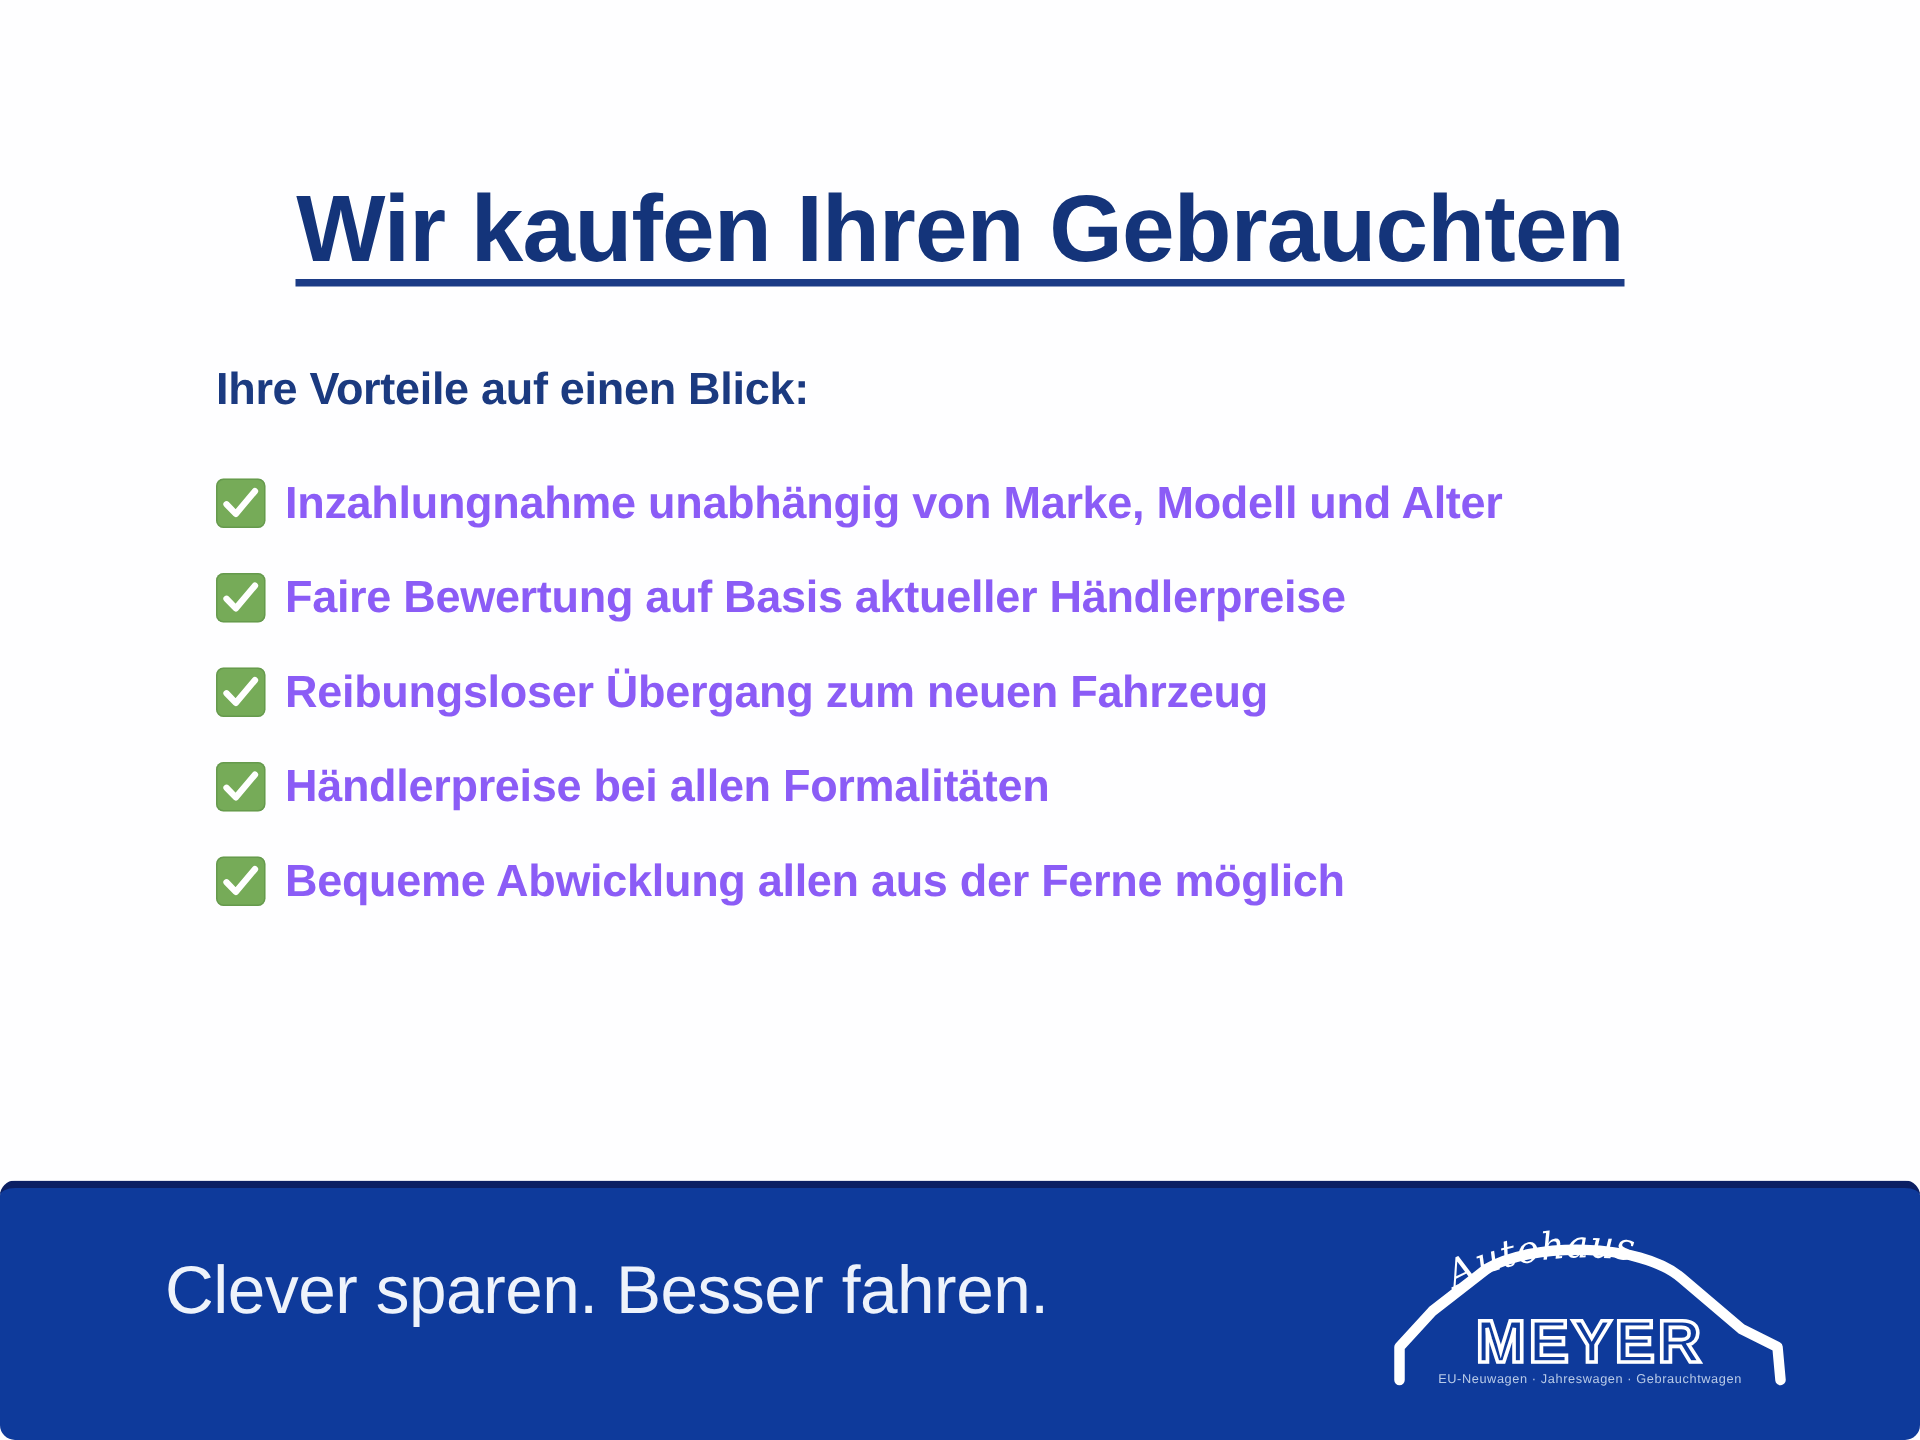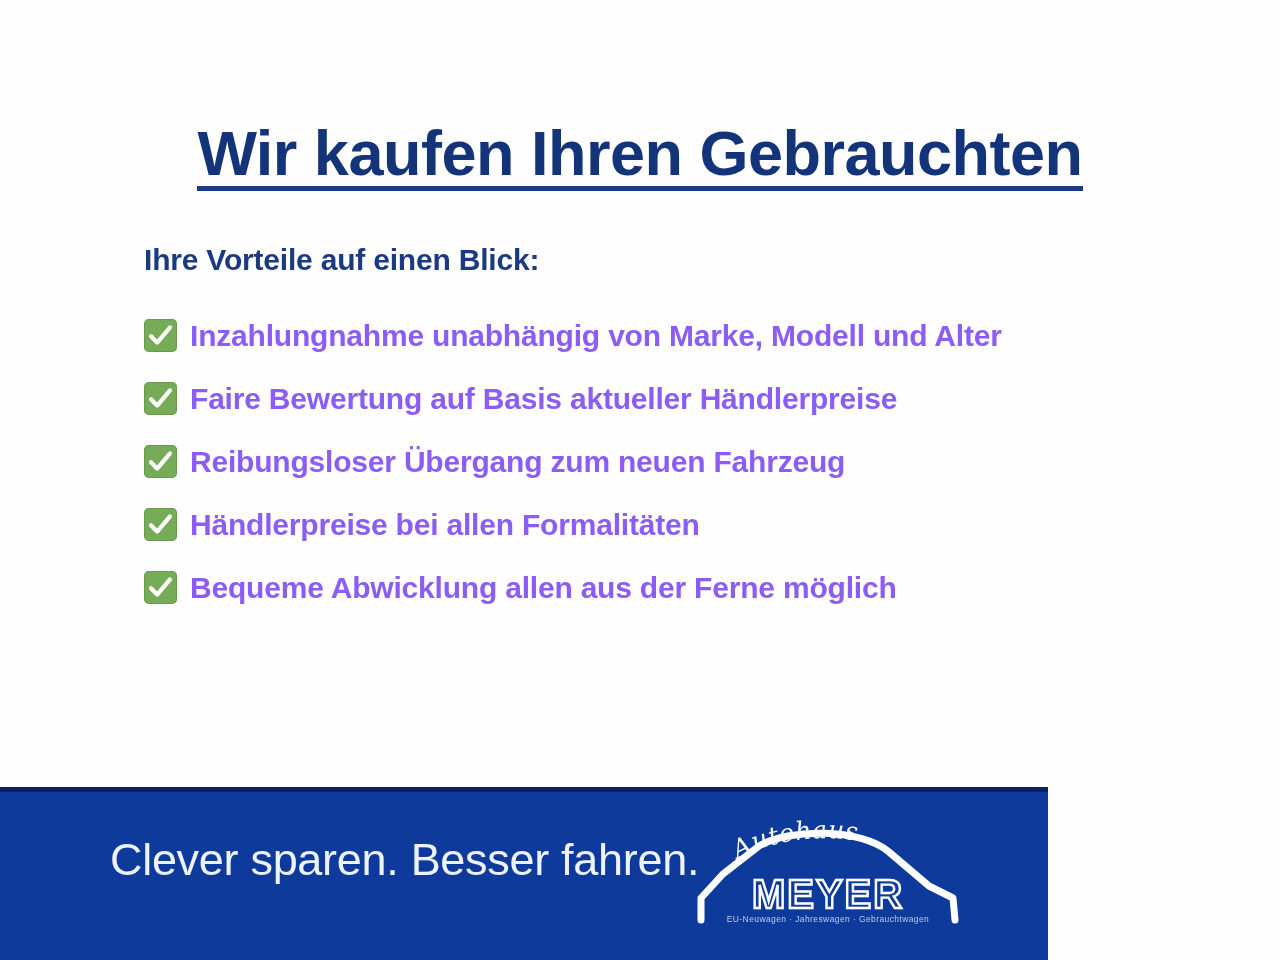--- a/index.html
+++ b/index.html
@@ -91,25 +91,26 @@
     letter-spacing: -0.2px;
     line-height: 1.1;
     white-space: nowrap;
   }
 
   
   .footer {
     position: absolute;
     left: 0;
     top: 787px;
-    width: 1048px;
+    width: 1280px;
     height: 173px;
     background: #0e3a9b;
     border-top: 5px solid #0b1f63;
     box-sizing: border-box;
+    border-radius: 10px;
   }
   .footer-slogan {
     position: absolute;
     left: 110px;
     top: 42px;
     font-size: 45px;
     color: #eef3fb;
     letter-spacing: -0.3px;
     white-space: nowrap;
   }

